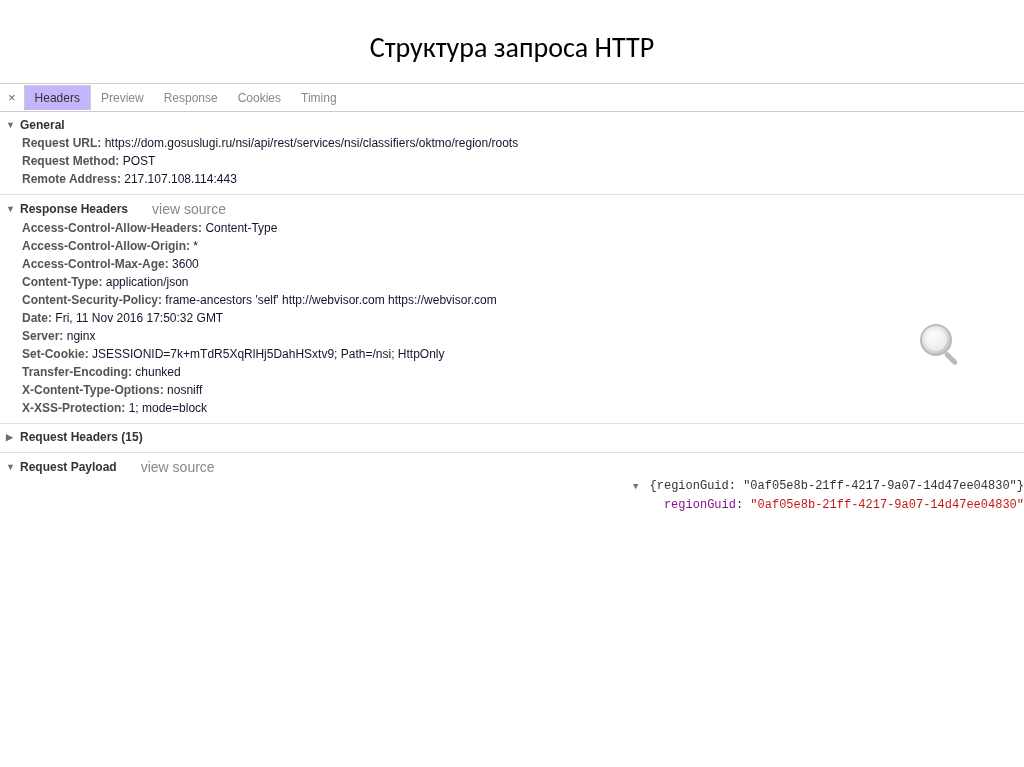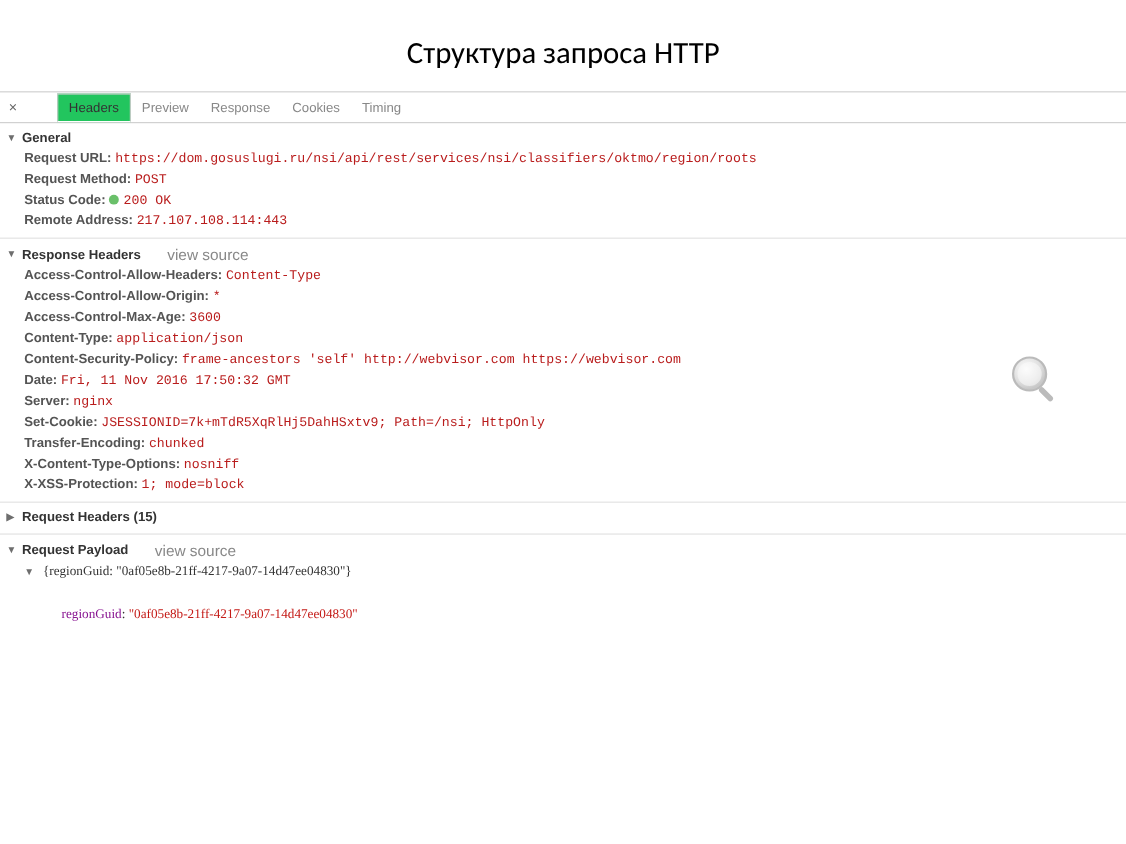--- a/index.html
+++ b/index.html
@@ -40,23 +40,22 @@
     padding: 5px 10px;
     color: #888;
     cursor: pointer;
     font-size: 12px;
   }
   .tab.active {
     color: #333;
     border: 1px solid #ccc;
     border-bottom: 1px solid #fff;
     border-top: 1px solid #ccc;
-    background: #22c55e;
+    background: #c4b5fd;
     margin-bottom: -1px;
-    margin-left: 28px;
   }
   .section {
     border-bottom: 1px solid #e0e0e0;
     padding: 2px 0 6px 0;
   }
   .section-header {
     display: flex;
     align-items: center;
     padding: 4px 6px 2px 6px;
     font-weight: bold;
@@ -82,44 +81,45 @@
   }
   .kv-row {
     padding: 1px 0;
     line-height: 16px;
   }
   .kv-key {
     font-weight: bold;
     color: #545454;
   }
   .kv-val {
-    color: #b91c1c;
-    font-family: Liberation Mono, monospace;
+    color: #0f172a;
+    font-family: Liberation Sans, sans-serif;
   }
   .status-dot {
     display: inline-block;
     width: 9px;
     height: 9px;
     border-radius: 50%;
     background: #6ac06a;
     margin-right: 4px;
     vertical-align: -1px;
   }
   .payload {
     padding-left: 22px;
   }
   .payload-line {
     padding: 1px 0;
     line-height: 16px;
-    font-family: Liberation Serif, serif;
+    font-family: Liberation Mono, monospace;
+    text-align: right;
   }
   .payload-key { color: #881391; }
   .payload-str { color: #c41a16; }
   .payload-plain { color: #333; }
-  .payload-sub { padding-left: 34px; margin-top: 20px; }
+  .payload-sub { padding-left: 34px; }
   .magnifier {
     position: absolute;
     right: 56px;
     top: 320px;
     width: 52px;
     height: 52px;
     pointer-events: none;
   }
 </style>
 </head>
@@ -139,21 +139,20 @@
   </div>
 
   <div class="section">
     <div class="section-header">
       <span class="triangle">▼</span>
       <span>General</span>
     </div>
     <div class="kv-list" id="general-list">
         <div class="kv-row"><span class="kv-key">Request URL: </span><span class="kv-val">https://dom.gosuslugi.ru/nsi/api/rest/services/nsi/classifiers/oktmo/region/roots</span></div>
         <div class="kv-row"><span class="kv-key">Request Method: </span><span class="kv-val">POST</span></div>
-        <div class="kv-row"><span class="kv-key">Status Code: </span><span class="status-dot"></span><span class="kv-val">200 OK</span></div>
         <div class="kv-row"><span class="kv-key">Remote Address: </span><span class="kv-val">217.107.108.114:443</span></div>
       </div>
   </div>
 
   <div class="section">
     <div class="section-header">
       <span class="triangle">▼</span>
       <span>Response Headers</span>
       <span class="view-source">view source</span>
     </div>

